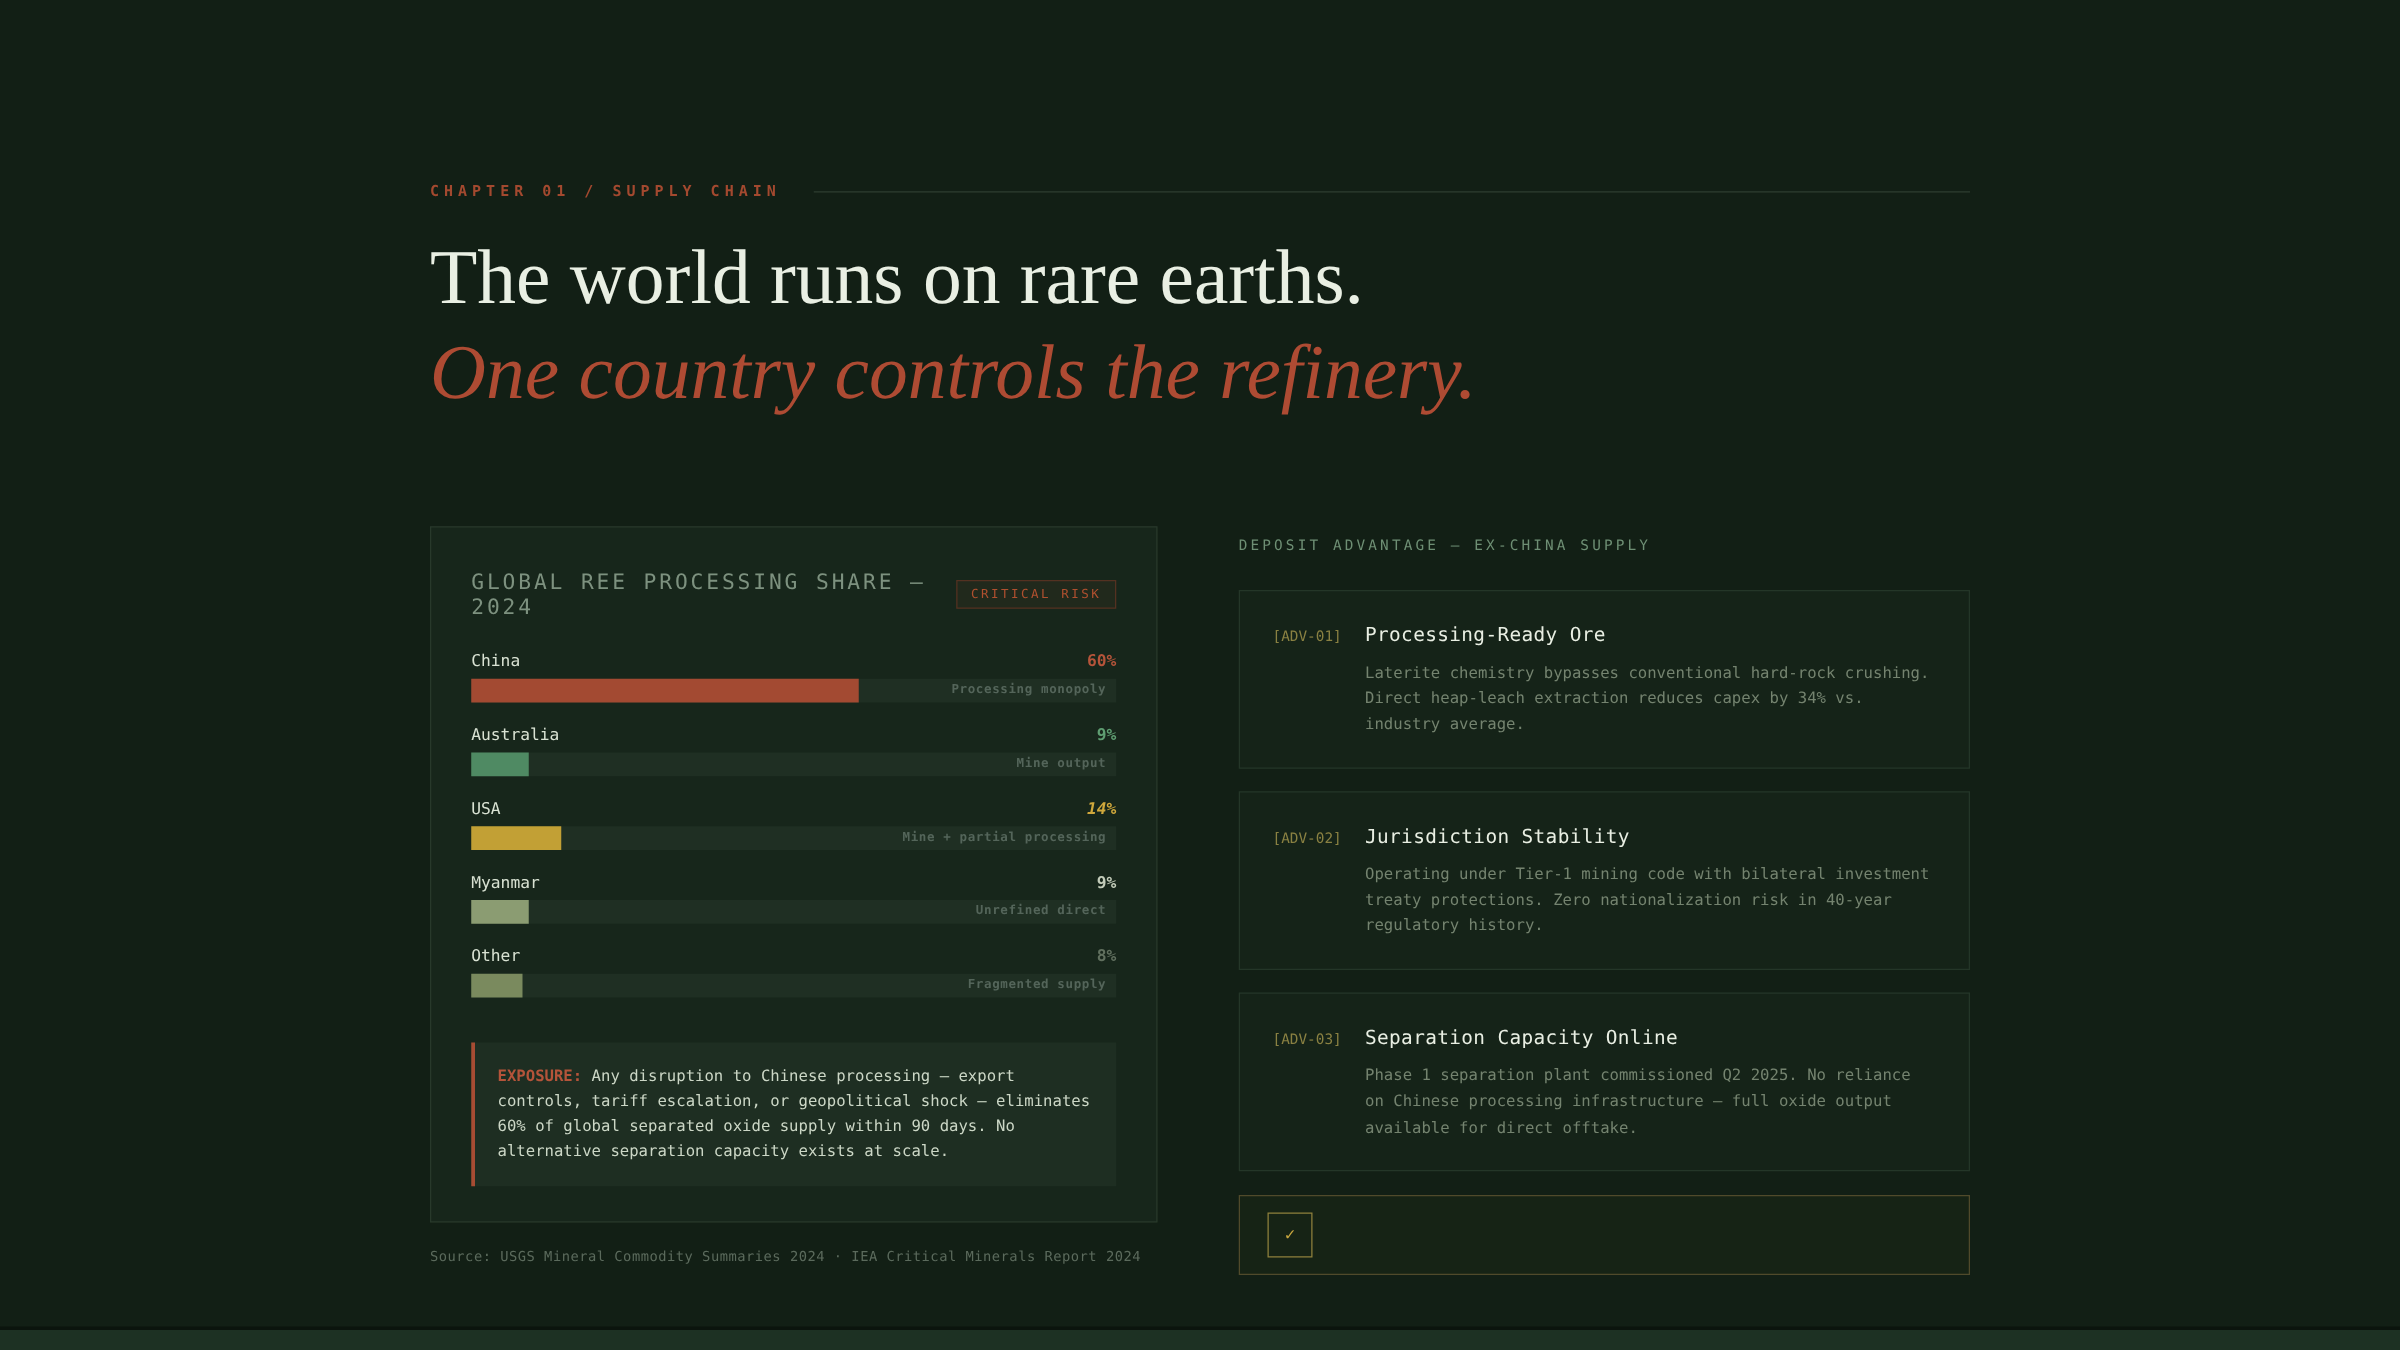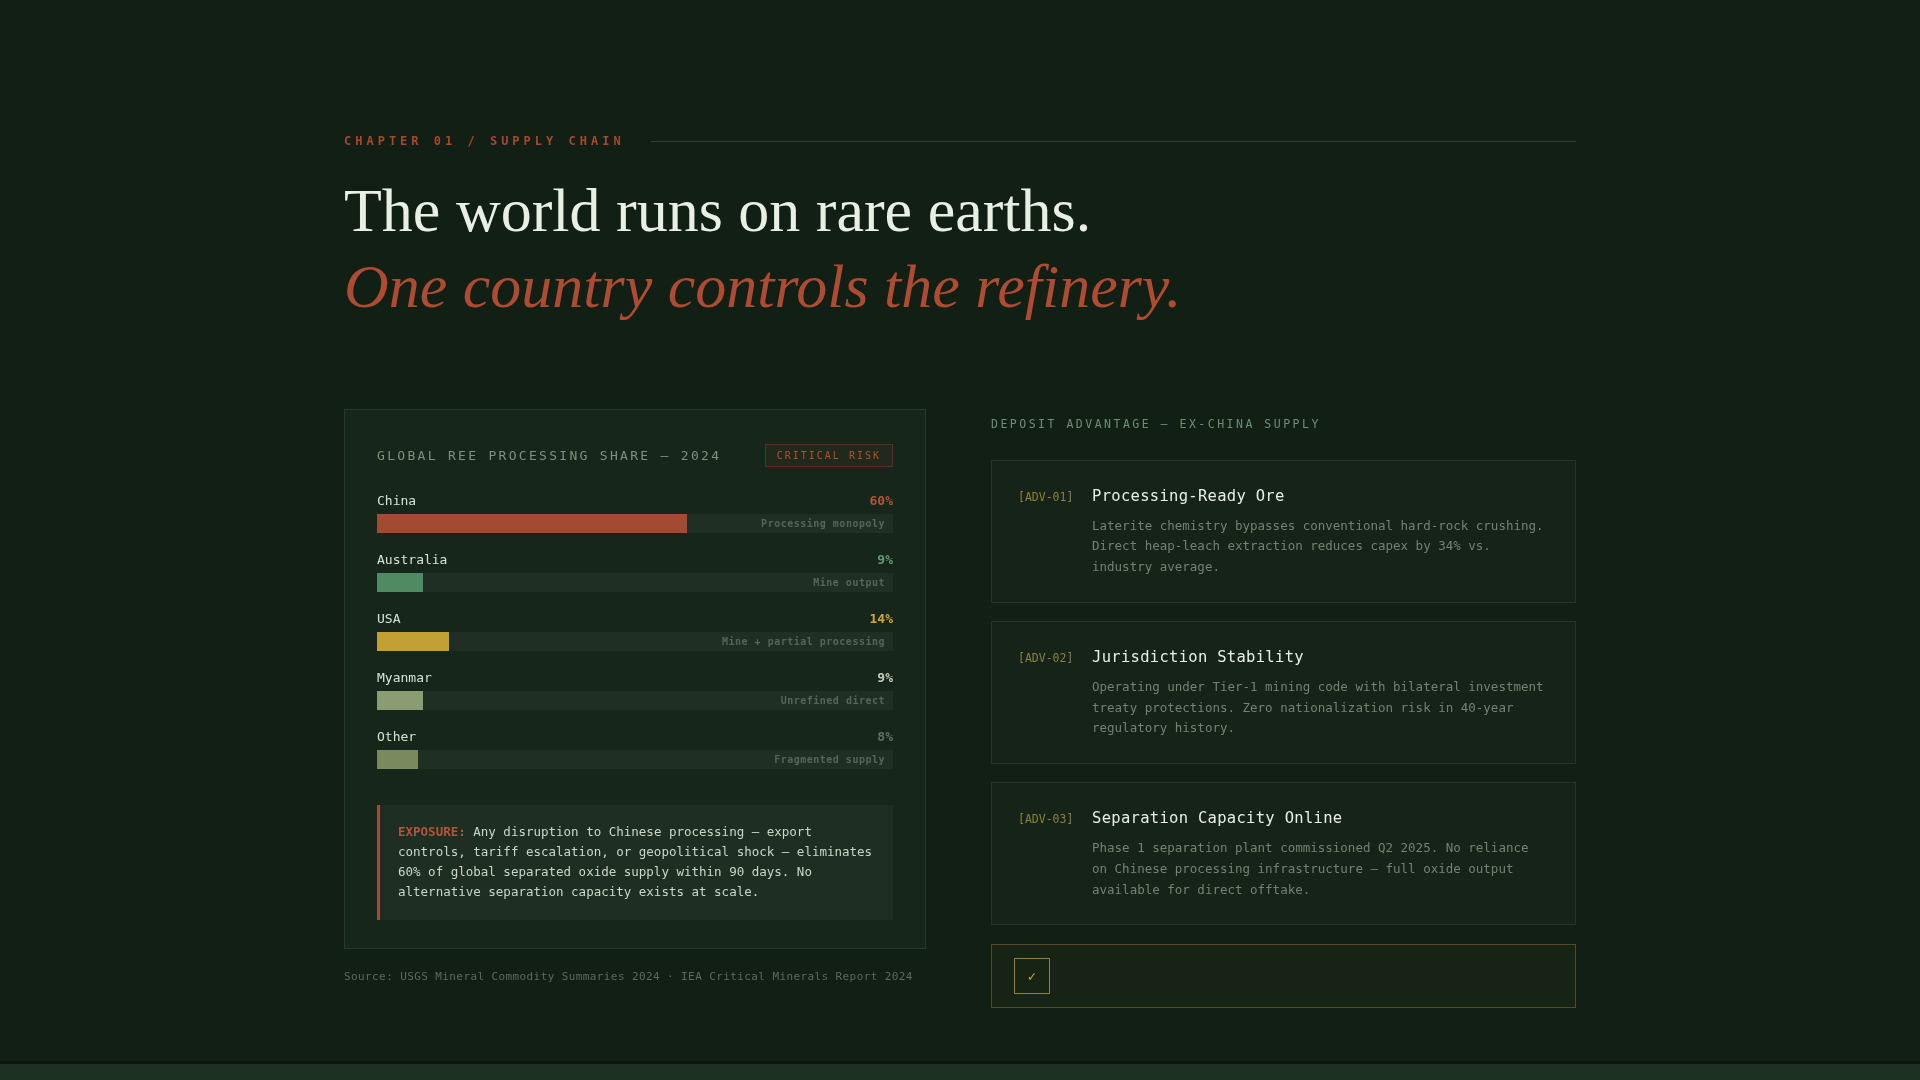--- a/index.html
+++ b/index.html
@@ -3,39 +3,39 @@
 <meta charset="utf-8">
 <style>
   * { margin: 0; padding: 0; box-sizing: border-box; }
   html, body { width: 1920px; height: 1080px; }
   body {
     position: relative;
     background: #121f15;
     font-family: "DejaVu Sans Mono", "Liberation Mono", monospace;
     overflow: hidden;
   }
-  .content { position: absolute; left: 344px; top: 134px; width: 1232px; }
+  .content { position: absolute; left: 344px; top: 146px; width: 1232px; }
 
   
   .chapter-row { display: flex; align-items: center; gap: 26px; }
   .chapter-label { color: #a3492f; font-size: 12px; letter-spacing: 4px; font-weight: bold; }
   .chapter-rule { flex: 1; height: 1px; background: #2e3e31; }
 
   
   .headline { margin-top: 24px; font-family: Liberation Serif, serif; font-size: 62px; line-height: 1.23; font-weight: 400; }
   .headline .line-primary { color: #e9efe3; }
   .headline .line-accent { color: #ae4b33; font-style: italic; }
 
   
   .columns { display: flex; gap: 65px; margin-top: 84px; align-items: flex-start; }
 
   
   .panel { width: 582px; background: #17261b; border: 1px solid #28392b; padding: 34px 32px 28px 32px; }
   .panel-head { display: flex; justify-content: space-between; align-items: center; margin-bottom: 26px; }
-  .panel-title { color: #7d917f; font-size: 13px; letter-spacing: 2.3px; }
+  .panel-title { color: #7d917f; font-size: 17px; letter-spacing: 2.3px; }
   .risk-badge { color: #b0502f; font-size: 10px; letter-spacing: 2px; border: 1px solid #543121; background: rgba(176,80,47,0.07); padding: 5px 11px; white-space: nowrap; }
 
   .bar-row { margin-bottom: 19px; }
   .bar-label-row { display: flex; justify-content: space-between; align-items: center; margin-bottom: 6px; }
   .bar-country { color: #d9e2d3; font-size: 13px; }
   .bar-value { font-size: 13px; font-weight: bold; }
   .bar-track { position: relative; height: 19px; background: #1f2f23; font-weight: bold; }
   .bar-fill { position: absolute; left: 0; top: 0; height: 100%; }
   .bar-note { position: absolute; right: 8px; top: 50%; transform: translateY(-50%); font-size: 10px; letter-spacing: 0.5px; color: #54655a; }
 
@@ -102,21 +102,21 @@
               <span class="bar-value" style="color: rgb(95, 158, 114);">9%</span>
             </div>
             <div class="bar-track">
               <div class="bar-fill" style="width: 9%; background: rgb(79, 138, 99);"></div>
               <span class="bar-note">Mine output</span>
             </div>
           </div>
           <div class="bar-row">
             <div class="bar-label-row">
               <span class="bar-country">USA</span>
-              <span class="bar-value" style="color: rgb(208, 168, 60);">14%</span>
+              <span class="bar-value" style="color: rgb(208, 168, 60); font-style: italic;">14%</span>
             </div>
             <div class="bar-track">
               <div class="bar-fill" style="width: 14%; background: rgb(194, 160, 53);"></div>
               <span class="bar-note">Mine + partial processing</span>
             </div>
           </div>
           <div class="bar-row">
             <div class="bar-label-row">
               <span class="bar-country">Myanmar</span>
               <span class="bar-value" style="color: rgb(195, 204, 186);">9%</span>

